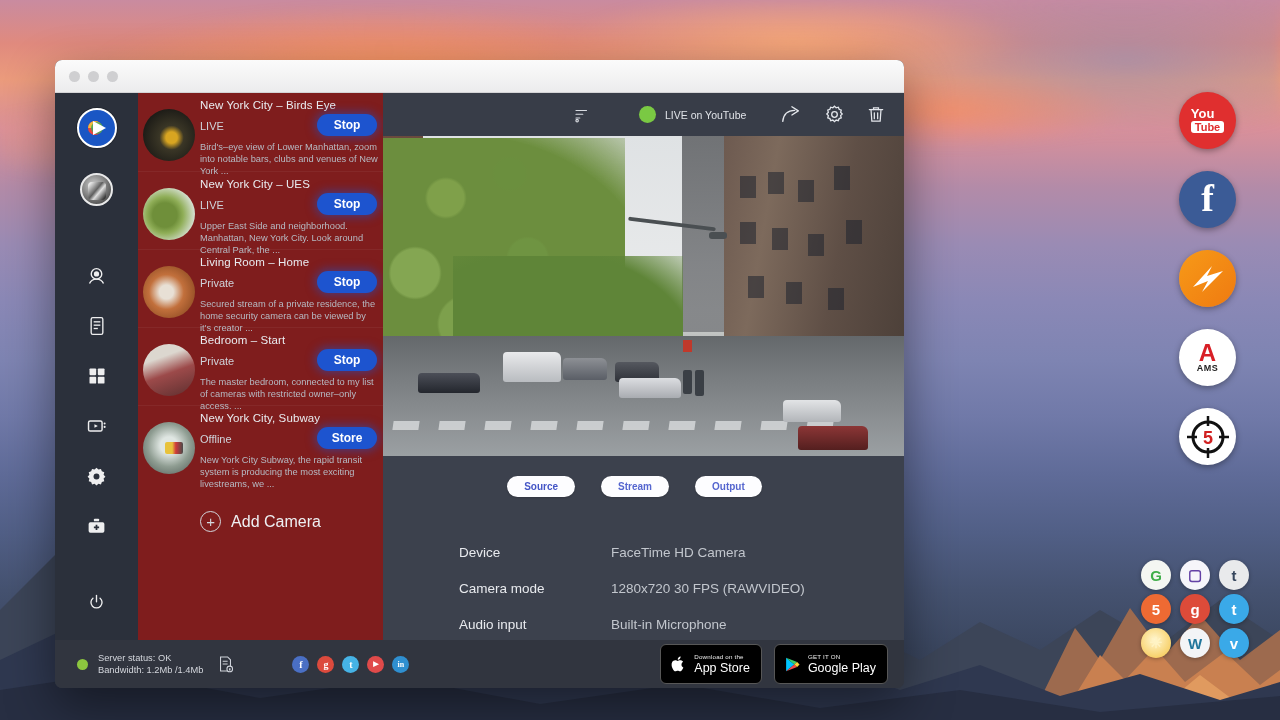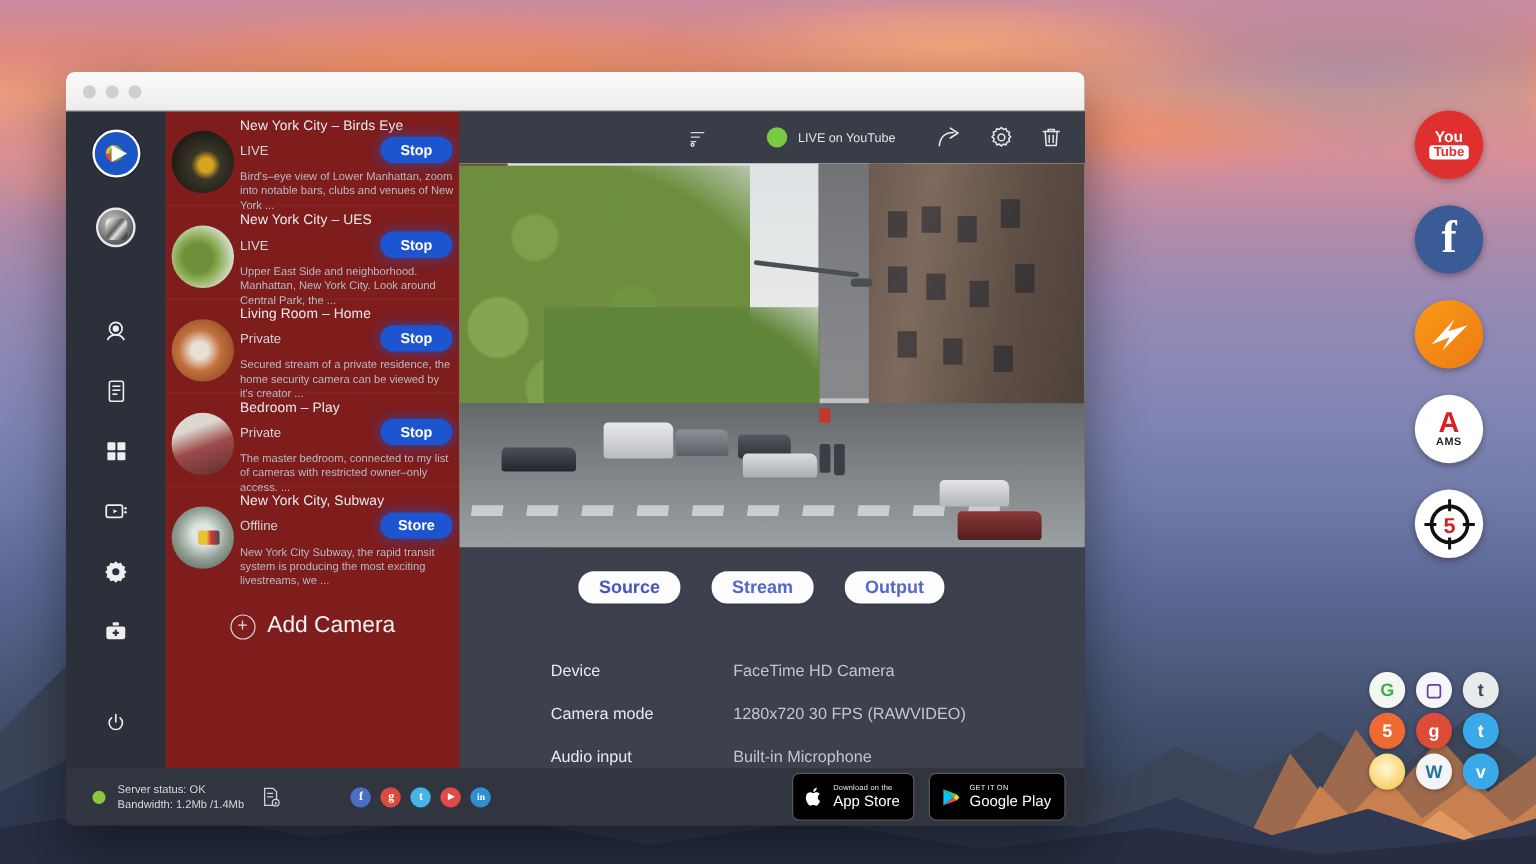--- a/index.html
+++ b/index.html
@@ -161,21 +161,21 @@
   }
   #addcam {
     display: flex; align-items: center; justify-content: center; gap: 10px;
     margin-top: 28px; cursor: pointer; color: #eef0f3;
   }
   #addcam .plus {
     width: 21px; height: 21px; border-radius: 50%;
     border: 1.4px solid #d4d7dd; display:flex;align-items:center;justify-content:center;
     font-size: 15px; line-height: 0; color:#d4d7dd;
   }
-  #addcam .lbl { font-size: 19px; }
+  #addcam .lbl { font-size: 16px; }
 
   
   #main { flex: 1; background: #3c414d; display: flex; flex-direction: column; min-width: 0; }
   #topbar {
     height: 43px; flex: 0 0 43px; background: #383d48;
     display: flex; align-items: center; padding: 0 18px 0 0; position: relative;
   }
   #levels { margin-left: 190px; display:flex; }
   #livewrap { display: flex; align-items: center; gap: 9px; margin-left: 48px; }
   #livedot { width: 17px; height: 17px; border-radius: 50%; background: #7ac943; }
@@ -217,21 +217,21 @@
   .car { position:absolute; border-radius: 4px 6px 3px 3px; }
   .lamp { position:absolute; background:#4a4f52; }
   .awning { position:absolute; right:0; bottom:56px; width:118px; height:20px; background:#b52c27; transform: skewY(-4deg);}
   .awning2 { position:absolute; right:0; bottom:40px; width:118px; height:22px; background:#2f2b2a; opacity:.55;}
   .sign { position:absolute; background:#c0392b; }
   .ped { position:absolute; background:#3a3f45; border-radius:2px; }
 
   #tabs { display: flex; gap: 26px; justify-content: center; margin-top: 20px; padding-right: 18px; }
   .tab {
     background: #fdfdff; border: none; border-radius: 13px;
-    padding: 5px 17px; font-size: 15px; font-weight: 700;
+    padding: 5px 17px; font-size: 10px; font-weight: 700;
     color: #5566cf; cursor: pointer; font-family: "Liberation Sans", sans-serif;
     box-shadow: 0 1px 2px rgba(0,0,0,.18);
   }
   .tab.active { color: #4455c6; }
 
   #specs { margin: 48px 0 0 76px; }
   .spec { display: flex; align-items: baseline; margin-bottom: 21px; }
   .spec-k { width: 152px; font-size: 13.5px; color: #e8eaee; }
   .spec-v { font-size: 13.5px; color: #c2c6cd; }
 
@@ -268,21 +268,21 @@
       <path d="M1030,360 L1075,268 L1100,300 L1130,248 L1165,295 L1200,255 L1240,300 L1280,270 L1280,360 Z" fill="#9d6a4e"></path>
       <path d="M1060,360 L1100,295 L1125,320 L1155,288 L1185,322 L1225,292 L1260,325 L1280,310 L1280,360 Z" fill="#c98050"></path>
       <path d="M1100,360 L1140,320 L1170,340 L1200,315 L1240,345 L1280,330 L1280,360 Z" fill="#e09a5f"></path>
       <path d="M0,360 L0,300 L80,262 L160,300 L240,272 L330,312 L420,282 L520,320 L620,292 L720,326 L820,300 L900,330 L980,305 L1060,336 L1140,314 L1220,340 L1280,322 L1280,360 Z" fill="#2f3850"></path>
       <path d="M0,360 L0,330 L120,312 L260,338 L400,318 L540,344 L680,324 L820,348 L960,330 L1100,352 L1280,336 L1280,360 Z" fill="#272e42"></path>
     </svg>
   </div>
 
   <div class="dicons">
     <div class="dicon yt">
-      <div style="display:flex;flex-direction:column;align-items:center;">
+      <div style="display:flex;flex-direction:column;align-items:flex-start;">
         <span class="ytword">You</span>
         <span class="ytbox">Tube</span>
       </div>
     </div>
     <div class="dicon fb">
       <span>f</span>
     </div>
     <div class="dicon wz">
       <svg width="44" height="44" viewBox="0 0 44 44">
         <path d="M7 30 L26 9 L21 19 L37 14 L16 35 L22 24 Z" fill="#fff"></path>
@@ -428,21 +428,21 @@
       </div>
       <div class="cam">
         <div class="thumb t2"></div>
         <div class="cam-title">Living Room – Home</div>
         <div class="cam-status">Private</div>
         <button class="cam-btn">Stop</button>
         <div class="cam-desc">Secured stream of a private residence, the home security camera can be viewed by it's creator ...</div>
       </div>
       <div class="cam">
         <div class="thumb t3"></div>
-        <div class="cam-title">Bedroom – Play</div>
+        <div class="cam-title">Bedroom – Start</div>
         <div class="cam-status">Private</div>
         <button class="cam-btn">Stop</button>
         <div class="cam-desc">The master bedroom, connected to my list of cameras with restricted owner–only access. ...</div>
       </div>
       <div class="cam">
         <div class="thumb t4"></div>
         <div class="cam-title">New York City, Subway</div>
         <div class="cam-status">Offline</div>
         <button class="cam-btn">Store</button>
         <div class="cam-desc">New York City Subway, the rapid transit system is producing the most exciting livestreams, we ...</div>

